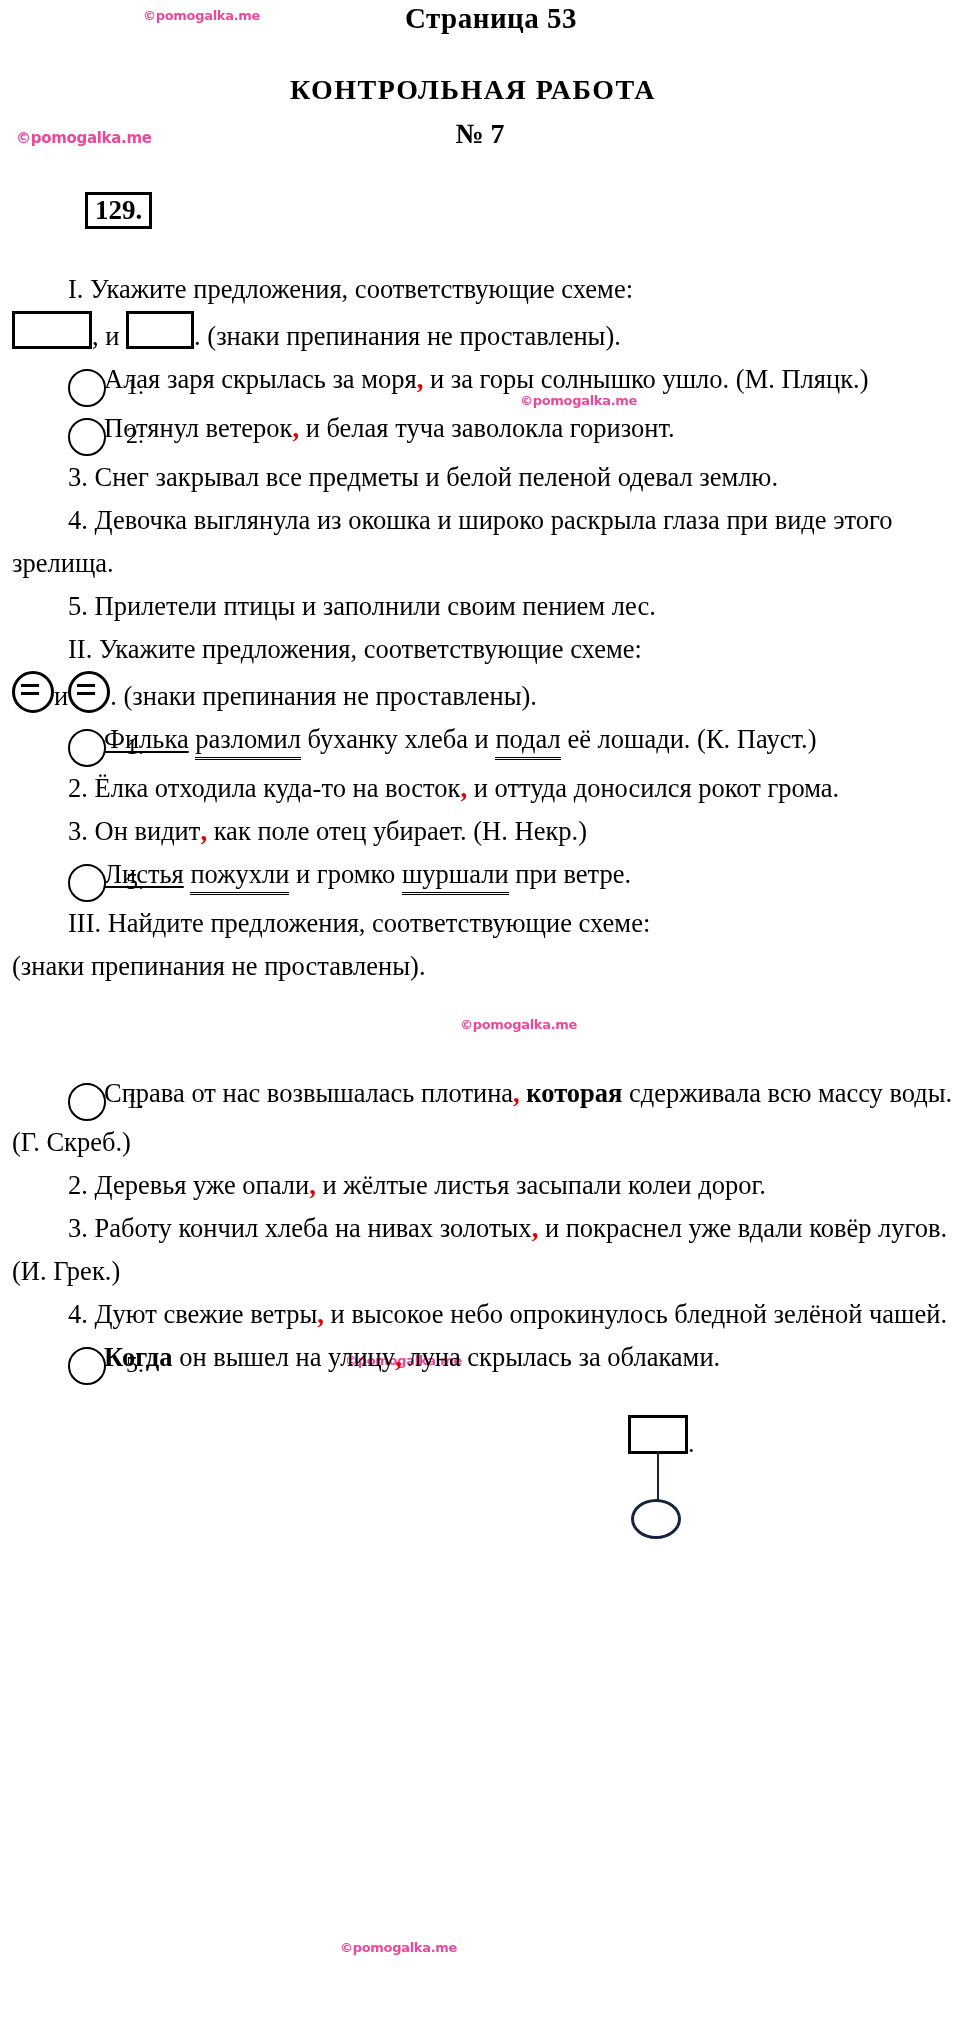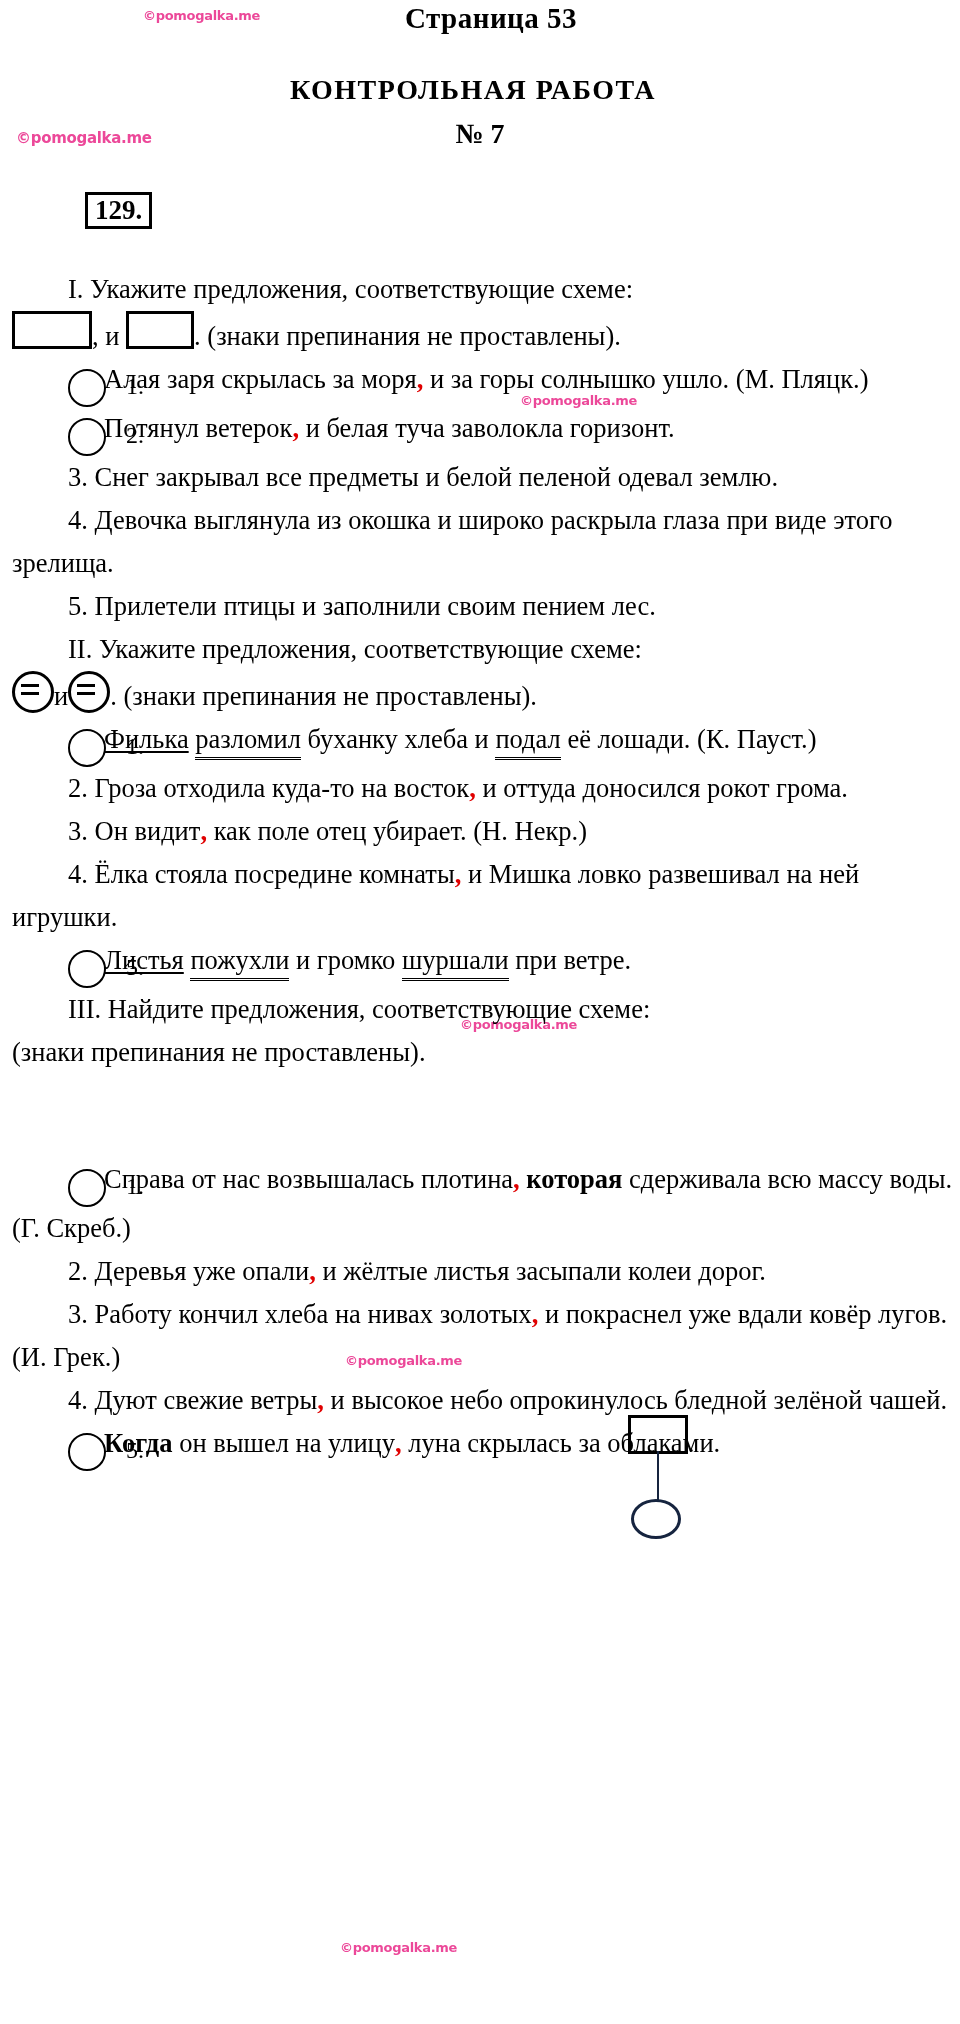--- a/index.html
+++ b/index.html
@@ -202,23 +202,22 @@
     <p class="para">I. Укажите предложения, соответствующие схеме:</p>
     <p class="para schema-line"><span class="sq"></span><span>, и </span><span class="sq-small"></span><span>.  (знаки препинания не проставлены).</span></p>
     <p class="para"><span class="circled">1.</span><span>Алая заря скрылась за моря</span><span class="red">,</span><span> и за горы солнышко ушло. (М. Пляцк.)</span></p>
     <p class="para"><span class="circled">2.</span><span>Потянул ветерок</span><span class="red">,</span><span> и белая туча заволокла горизонт.</span></p>
     <p class="para"><span>3.</span><span> Снег закрывал все предметы и белой пеленой одевал землю.</span></p>
     <p class="para"><span>4.</span><span> Девочка выглянула из окошка и широко раскрыла глаза при виде этого зрелища.</span></p>
     <p class="para"><span>5.</span><span> Прилетели птицы и заполнили своим пением лес.</span></p>
     <p class="para">II. Укажите предложения, соответствующие схеме:</p>
     <p class="para schema-line"><span class="eq-circle"></span><span>и</span><span class="eq-circle"></span><span>. (знаки препинания не проставлены).</span></p>
     <p class="para"><span class="circled">1.</span><span class="u-subject">Филька</span><span> </span><span class="u-pred">разломил</span><span> буханку хлеба и </span><span class="u-pred">подал</span><span> её лошади. (К. Пауст.)</span></p>
-    <p class="para"><span>2.</span><span> Гроза отходила куда-то на восток</span><span class="red">,</span><span> и оттуда доносился рокот грома.</span></p>
+    <p class="para"><span>2.</span><span> Ёлка отходила куда-то на восток</span><span class="red">,</span><span> и оттуда доносился рокот грома.</span></p>
     <p class="para"><span>3.</span><span> Он видит</span><span class="red">,</span><span> как поле отец убирает. (Н. Некр.)</span></p>
-    <p class="para"><span>4.</span><span> Ёлка стояла посредине комнаты</span><span class="red">,</span><span> и Мишка ловко развешивал на ней игрушки.</span></p>
     <p class="para"><span class="circled">5.</span><span class="u-subject">Листья</span><span> </span><span class="u-pred">пожухли</span><span> и громко </span><span class="u-pred">шуршали</span><span> при ветре.</span></p>
     <p class="para">III. Найдите предложения, соответствующие схеме:</p>
     <p class="para schema-line"><span>(знаки препинания не проставлены).&nbsp;&nbsp;&nbsp;&nbsp;&nbsp;&nbsp;&nbsp;&nbsp;&nbsp;</span></p>
     <div style="height: 84px;"></div>
     <p class="para"><span class="circled">1.</span><span>Справа от нас возвышалась плотина</span><span class="red">,</span><span> </span><span class="bold">которая</span><span> сдерживала всю массу воды. (Г. Скреб.)</span></p>
     <p class="para"><span>2.</span><span> Деревья уже опали</span><span class="red">,</span><span> и жёлтые листья засыпали колеи дорог.</span></p>
     <p class="para"><span>3.</span><span> Работу кончил хлеба на нивах золотых</span><span class="red">,</span><span> и покраснел уже вдали ковёр лугов. (И. Грек.)</span></p>
     <p class="para"><span>4.</span><span> Дуют свежие ветры</span><span class="red">,</span><span> и высокое небо опрокинулось бледной зелёной чашей.</span></p>
     <p class="para"><span class="circled">5.</span><span class="bold">Когда</span><span> он вышел на улицу</span><span class="red">,</span><span> луна скрылась за облаками.</span></p>
   </div>

